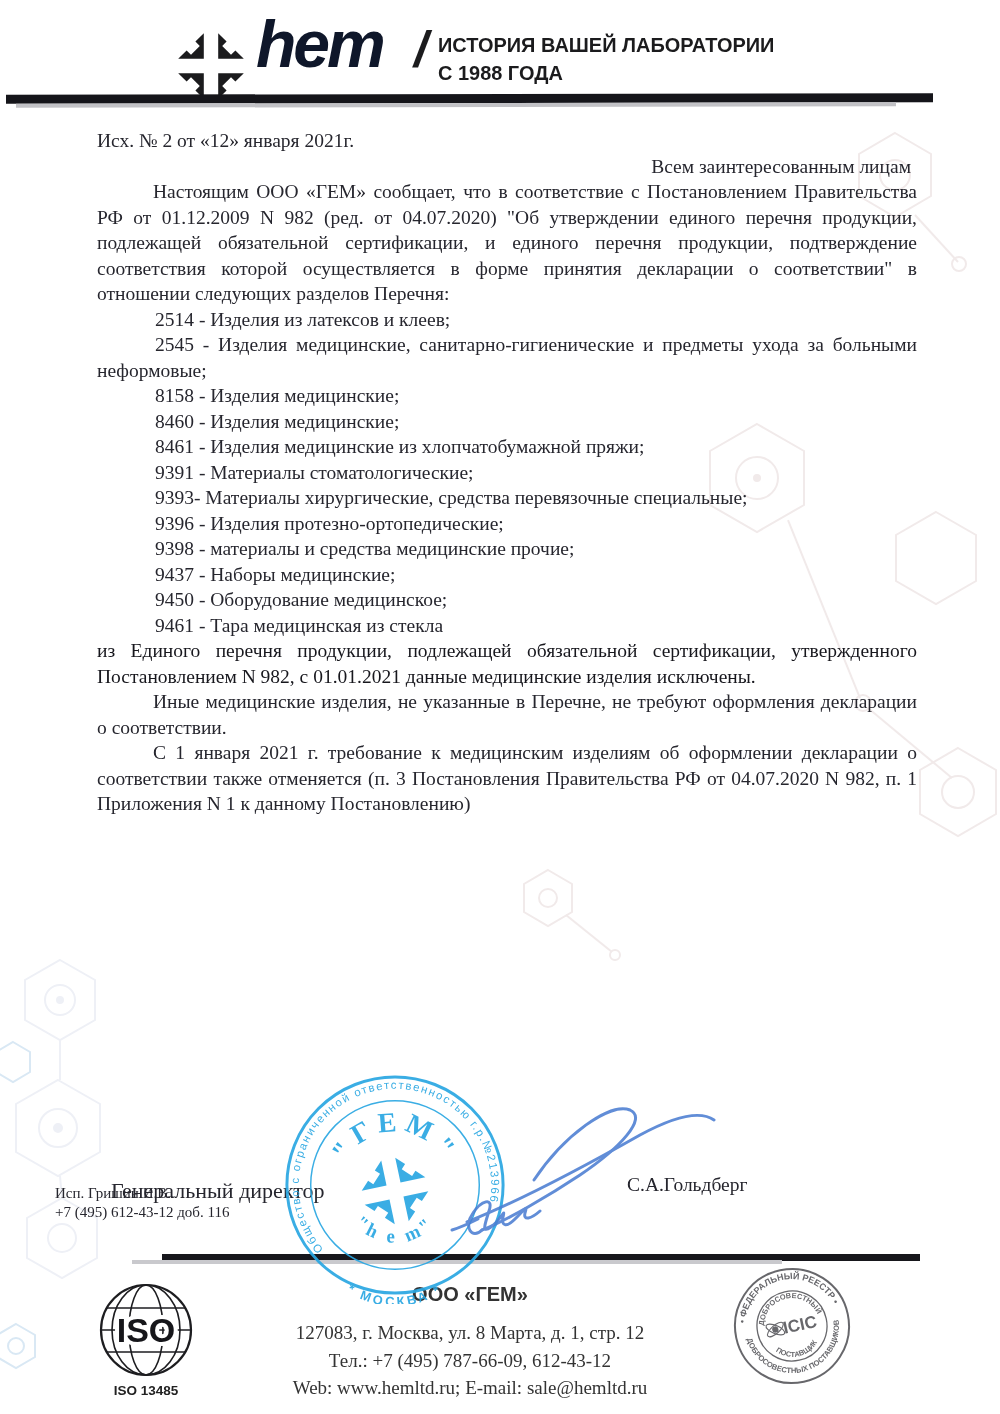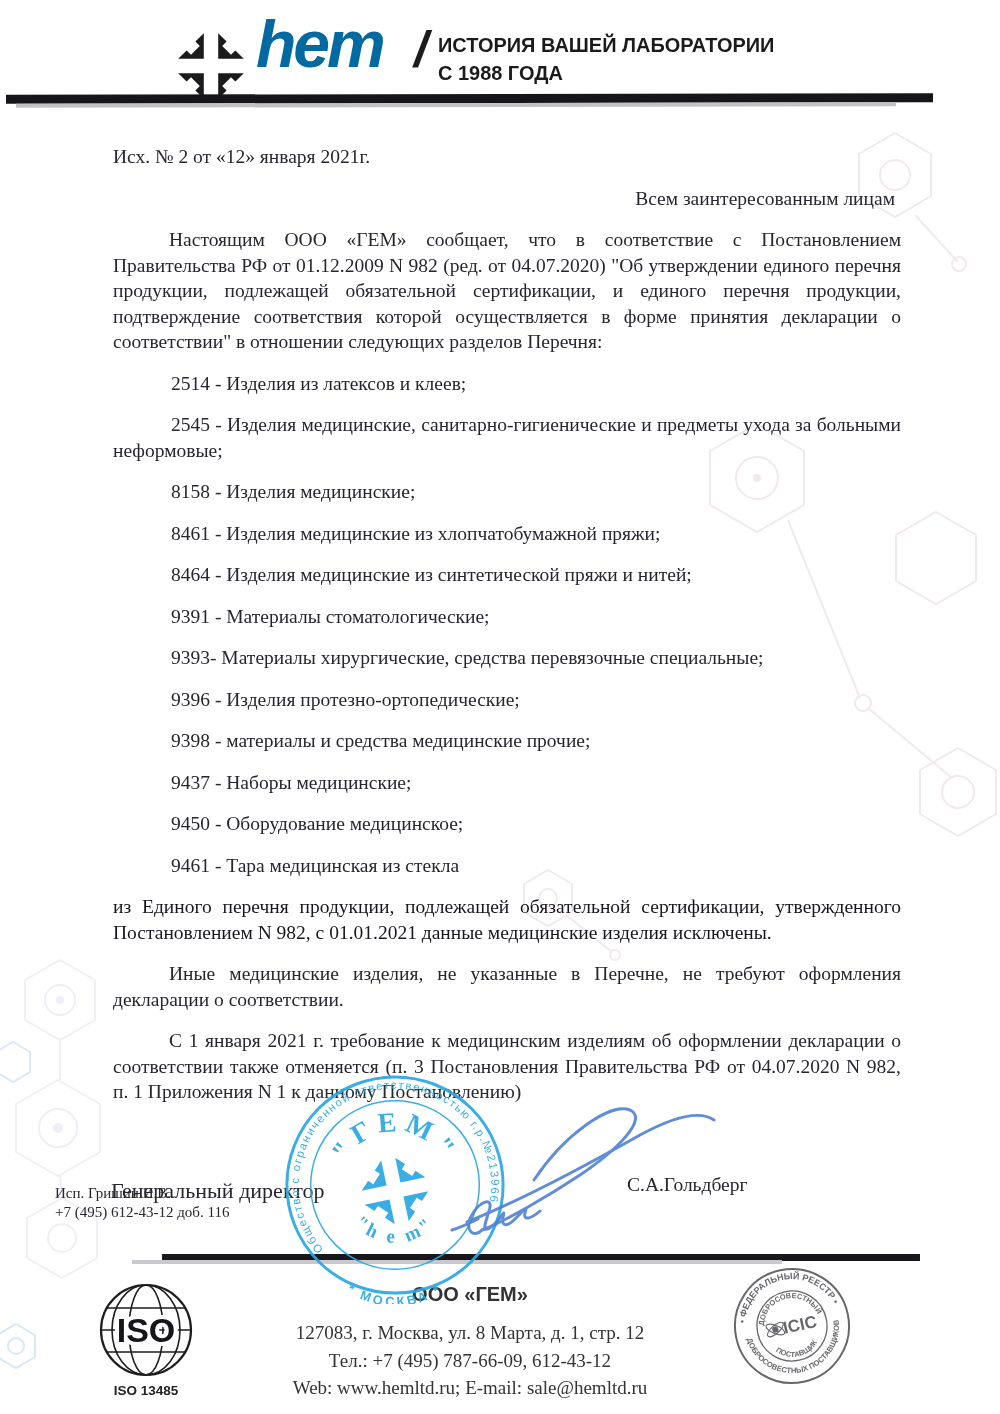--- a/index.html
+++ b/index.html
@@ -2,32 +2,32 @@
 <html><head>
 <meta charset="utf-8">
 <style>
   html,body{margin:0;padding:0;background:#e9e9e9;}
   #page{position:relative;width:1000px;height:1414px;margin:0 auto;background:#ffffff;
         font-family:"Liberation Serif",serif;color:#26262e;overflow:hidden;}
   svg{display:block;}
   
   .logo-mark{position:absolute;left:171px;top:26px;width:80px;height:80px;}
   .logo-text{position:absolute;left:256px;top:6px;font-family:"Liberation Sans",sans-serif;
-             font-weight:bold;font-style:italic;font-size:66px;letter-spacing:-3px;color:#0369a1;}
+             font-weight:bold;font-style:italic;font-size:66px;letter-spacing:-3px;color:#0f172a;}
   .logo-slash{position:absolute;left:414px;top:20px;font-family:"Liberation Sans",sans-serif;
               font-weight:bold;font-style:italic;font-size:50px;color:#1b1b1d;}
   .tagline{position:absolute;left:438px;top:31px;font-family:"Liberation Sans",sans-serif;
            font-weight:bold;font-size:21px;line-height:28px;color:#1b1b1d;
            transform:scaleX(.95);transform-origin:left top;white-space:nowrap;}
   .bar1{position:absolute;left:6px;top:94px;width:927px;height:9px;background:#15151a;
         transform:rotate(-.1deg);}
   .bar1::after{content:"";position:absolute;left:10px;top:9px;width:880px;height:4px;background:#c2c2c6;}
   
   .doc-body{position:absolute;left:97px;top:128px;width:820px;font-size:19.5px;line-height:25.5px;z-index:2;}
-  .doc-body p{margin:16px;}
+  .doc-body p{margin:0;}
   .ref{margin-bottom:14px;}
   .addressee{text-align:right;padding-right:6px;margin-bottom:20px;}
   .intro{text-align:justify;text-indent:56px;margin-bottom:16px;}
   .item{text-align:justify;text-indent:58px;margin-bottom:13px;}
   .bold-para{font-weight:normal;text-align:justify;color:#17171d;margin:12px 0 16px;}
   .para{text-align:justify;text-indent:56px;margin-bottom:16px;}
   
   .sig-title{position:absolute;left:111px;top:1178px;font-size:22px;z-index:3;}
   .sig-name{position:absolute;left:627px;top:1174px;font-size:19.5px;z-index:3;}
   .executor{position:absolute;left:55px;top:1184px;font-size:15px;line-height:19px;z-index:3;}
@@ -130,22 +130,22 @@
   <div class="bar1"></div>
 
   <div class="doc-body">
     <p class="ref">Исх. № 2 от «12» января 2021г.</p>
     <p class="addressee">Всем заинтересованным лицам</p>
     <p class="intro">Настоящим ООО «ГЕМ» сообщает, что в соответствие с Постановлением Правительства РФ от 01.12.2009 N 982 (ред. от 04.07.2020) "Об утверждении единого перечня продукции, подлежащей обязательной сертификации, и единого перечня продукции, подтверждение соответствия которой осуществляется в форме принятия декларации о соответствии" в отношении следующих разделов Перечня:</p>
     <div>
         <p class="item">2514 - Изделия из латексов и клеев;</p>
         <p class="item">2545 - Изделия медицинские, санитарно-гигиенические и предметы ухода за больными неформовые;</p>
         <p class="item">8158 - Изделия медицинские;</p>
+        <p class="item">8460 - Изделия медицинские;</p>
         <p class="item">8461 - Изделия медицинские из хлопчатобумажной пряжи;</p>
-        <p class="item">8464 - Изделия медицинские из синтетической пряжи и нитей;</p>
         <p class="item">9391 - Материалы стоматологические;</p>
         <p class="item">9393- Материалы хирургические, средства перевязочные специальные;</p>
         <p class="item">9396 - Изделия протезно-ортопедические;</p>
         <p class="item">9398 - материалы и средства медицинские прочие;</p>
         <p class="item">9437 - Наборы медицинские;</p>
         <p class="item">9450 - Оборудование медицинское;</p>
         <p class="item">9461 - Тара медицинская из стекла</p>
       </div>
     <p class="bold-para">из Единого перечня продукции, подлежащей обязательной сертификации, утвержденного Постановлением N 982, с 01.01.2021 данные медицинские изделия исключены.</p>
     <p class="para">Иные медицинские изделия, не указанные в Перечне, не требуют оформления декларации о соответствии.</p>

